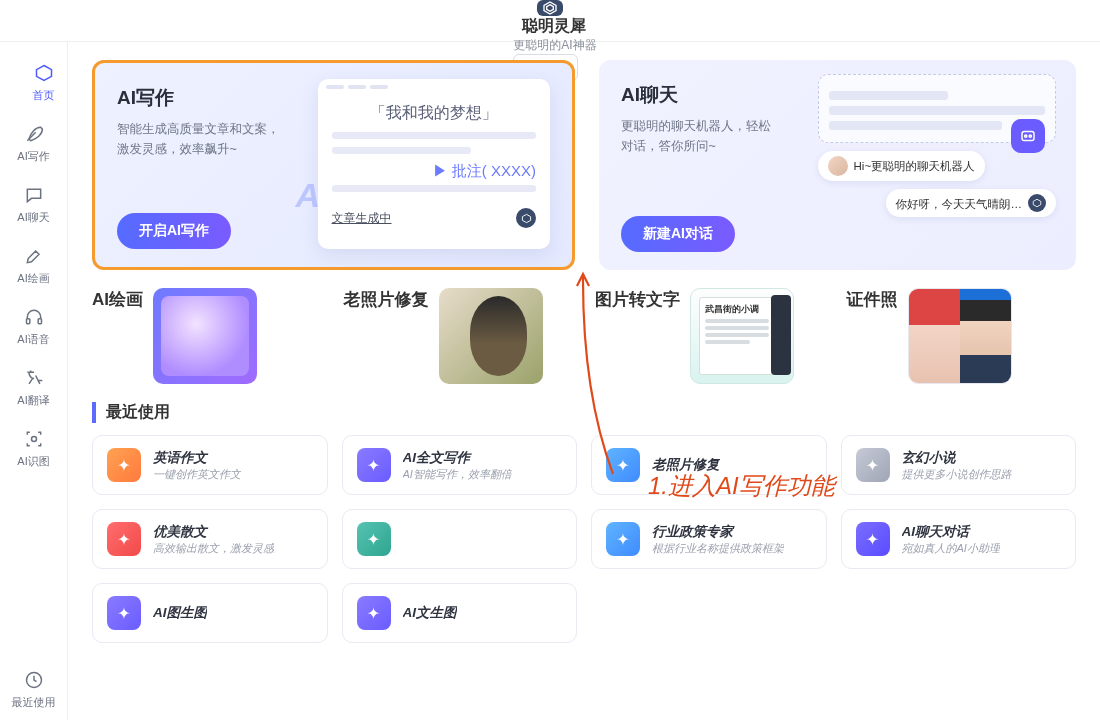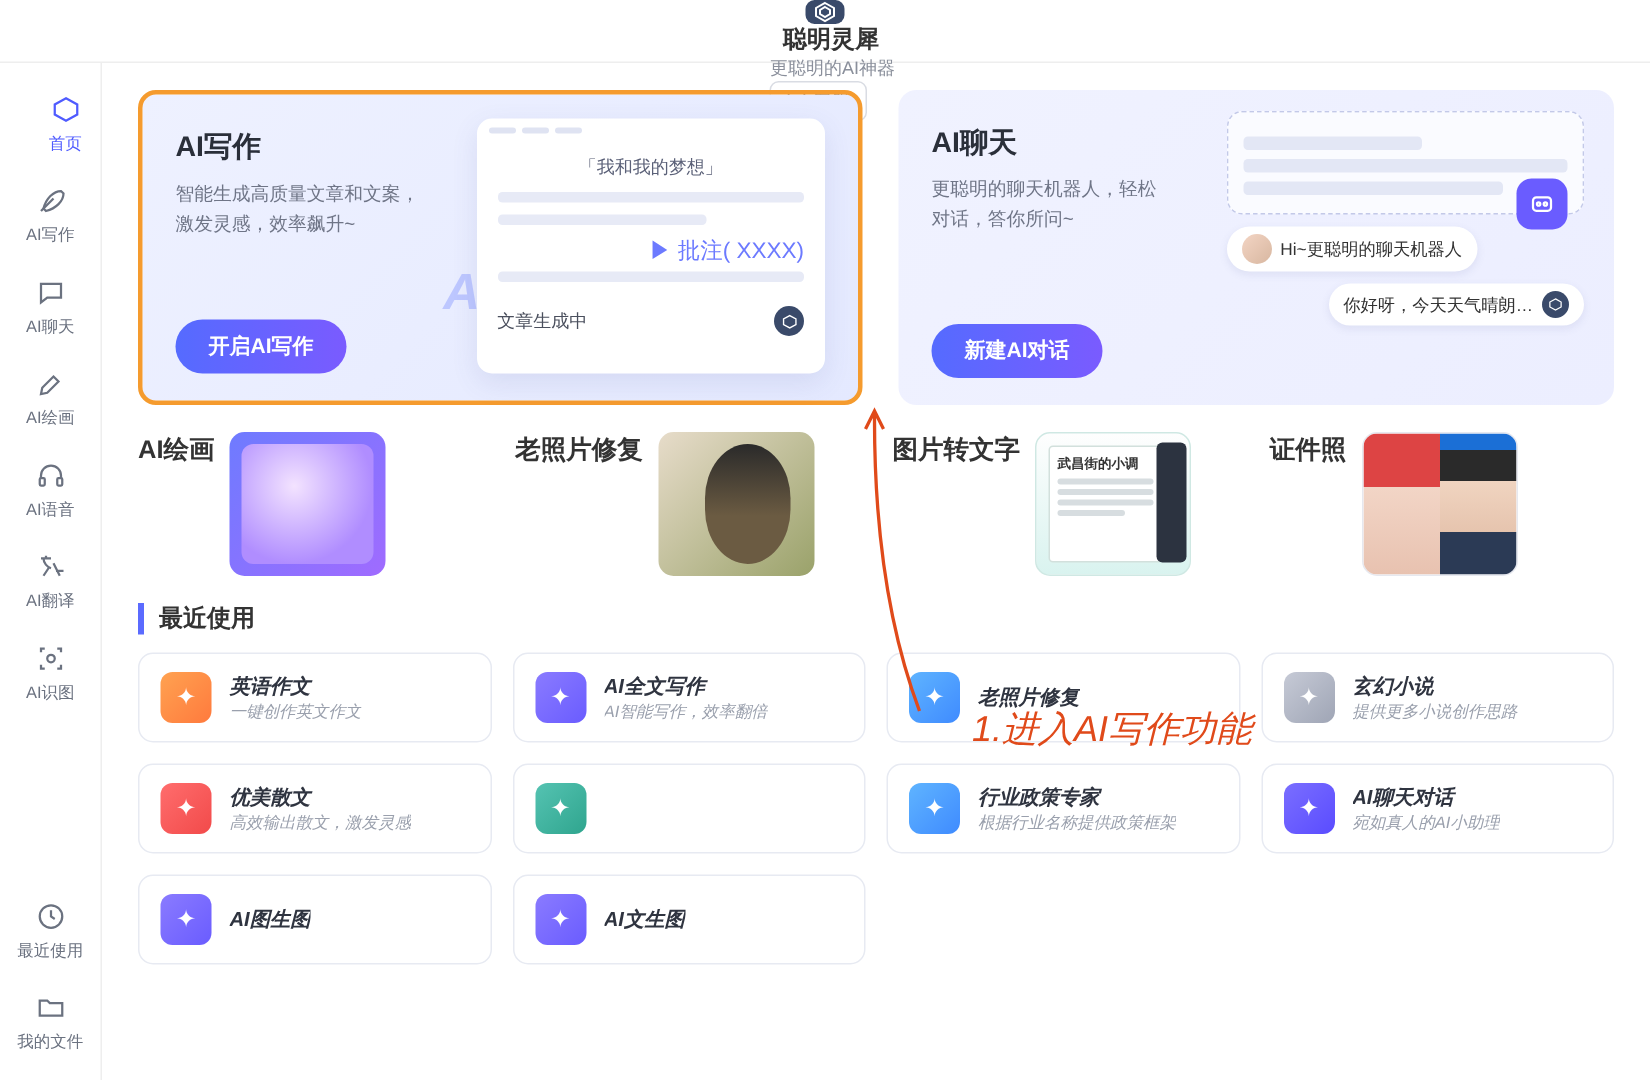--- a/index.html
+++ b/index.html
@@ -38,35 +38,35 @@
 .hero-left { width: 44%; display: flex; flex-direction: column; }
 .hero-title { font-size: 19px; font-weight: 700; margin-bottom: 8px; color: #2a2f3a; }
 .hero-desc { font-size: 12.5px; color: #6f7587; line-height: 1.6; }
 .hero-btn { margin-top: auto; width: fit-content; padding: 9px 22px; border-radius: 999px; background: linear-gradient(90deg,#556bff,#7a5bff); color: #fff; font-size: 14px; font-weight: 600; cursor: pointer; }
 .hero-right { flex: 1; position: relative; }
 
 
 .doc-mock { position: absolute; left: 10px; top: -6px; right: 0; bottom: 0; background: #fff; border-radius: 10px; box-shadow: 0 6px 18px rgba(80,90,160,.12); }
 .doc-mock .tabs { height: 18px; display: flex; gap: 4px; padding: 6px 8px; }
 .doc-mock .tabs b { width: 18px; height: 4px; background: #dfe3f2; border-radius: 2px; display: block; }
-.doc-mock .title-line { text-align: center; font-size: 12px; color: #5b6178; margin-top: 6px; }
+.doc-mock .title-line { text-align: center; font-size: 16px; color: #5b6178; margin-top: 6px; }
 .doc-mock .greyline { height: 7px; background: #e7eaf6; border-radius: 3px; margin: 8px 14px; }
 .doc-mock .annot { text-align: right; font-size: 15px; color: #6c7aff; padding-right: 14px; }
 .doc-mock .gen-row { display: flex; align-items: center; justify-content: space-between; padding: 8px 14px 0 14px; }
-.doc-mock .gen-row span { font-size: 12px; color: #4a4f5d; }
+.doc-mock .gen-row span { font-size: 12px; color: #4a4f5d; text-decoration: underline; }
 .doc-mock .badge-ico { width: 20px; height: 20px; border-radius: 50%; background: #3a4a6a; display:flex;align-items:center;justify-content:center;}
 .doc-mock .badge-ico svg{width:11px;height:11px;stroke:#fff;fill:none;stroke-width:2;}
 .ai-watermark { position: absolute; left: -12px; bottom: 34px; font-size: 34px; font-weight: 800; color: rgba(110,130,255,.35); font-style: italic; letter-spacing: -2px; }
 
 
 .chat-mock { position: absolute; left: 6px; top: -8px; right: -2px; bottom: -2px; }
 .chat-mock .bubble-area { border: 1px dashed #c3c9e8; border-radius: 10px; padding: 10px 10px 6px 10px; background: #fafbff; position: relative; }
 .chat-mock .greybar { height: 9px; background: #e3e7f5; border-radius: 3px; margin: 6px 0; }
 .chat-msg { display: flex; align-items: center; gap: 6px; font-size: 11.5px; background: #fff; border-radius: 999px; padding: 5px 10px; box-shadow: 0 2px 6px rgba(90,100,160,.12); margin-top: 8px; width: fit-content; }
-.chat-msg.right { margin-left: auto; }
+.chat-msg.right { margin-left: auto; align-items: flex-end; }
 .chat-avatar-sm { width: 20px; height: 20px; border-radius: 50%; background: linear-gradient(135deg,#f3d5c4,#d8b7a0); }
 .chat-bot-fab { width: 34px; height: 34px; border-radius: 10px; background: #6a5cff; position: absolute; right: 10px; top: 44px; display:flex; align-items:center; justify-content:center; }
 .chat-bot-fab svg { width: 18px; height: 18px; stroke: #fff; fill: none; stroke-width: 2; }
 .chat-msg .badge-ico { width: 18px; height: 18px; border-radius: 50%; background: #3a4a6a; display:flex;align-items:center;justify-content:center;}
 .chat-msg .badge-ico svg{width:10px;height:10px;stroke:#fff;fill:none;stroke-width:2;}
 
 
 .tiles { display: flex; gap: 22px; margin-bottom: 18px; }
 .tile { flex: 1; display: flex; align-items: flex-start; gap: 10px; cursor: pointer; }
 .tile-title { font-size: 17px; font-weight: 700; margin-bottom: 6px; }
@@ -203,28 +203,20 @@
     <div style="flex:1"></div>
     <div class="nav-item">
       <span class="ico">
           <svg viewBox="0 0 24 24">
             <circle cx="12" cy="12" r="9"></circle>
             <path d="M12 7v5l3 2"></path>
           </svg>
         </span>
       <span>最近使用</span>
     </div>
-    <div class="nav-item" style="margin-bottom:8px;">
-      <span class="ico">
-          <svg viewBox="0 0 24 24">
-            <path d="M3 6h6l2 2h10v10H3z"></path>
-          </svg>
-        </span>
-      <span>我的文件</span>
-    </div>
   </div>
 
   <div class="main">
 
     <div class="hero-row">
 
       <div class="hero writing">
         <div class="hero-left">
           <div class="hero-title">AI写作</div>
           <div class="hero-desc">

